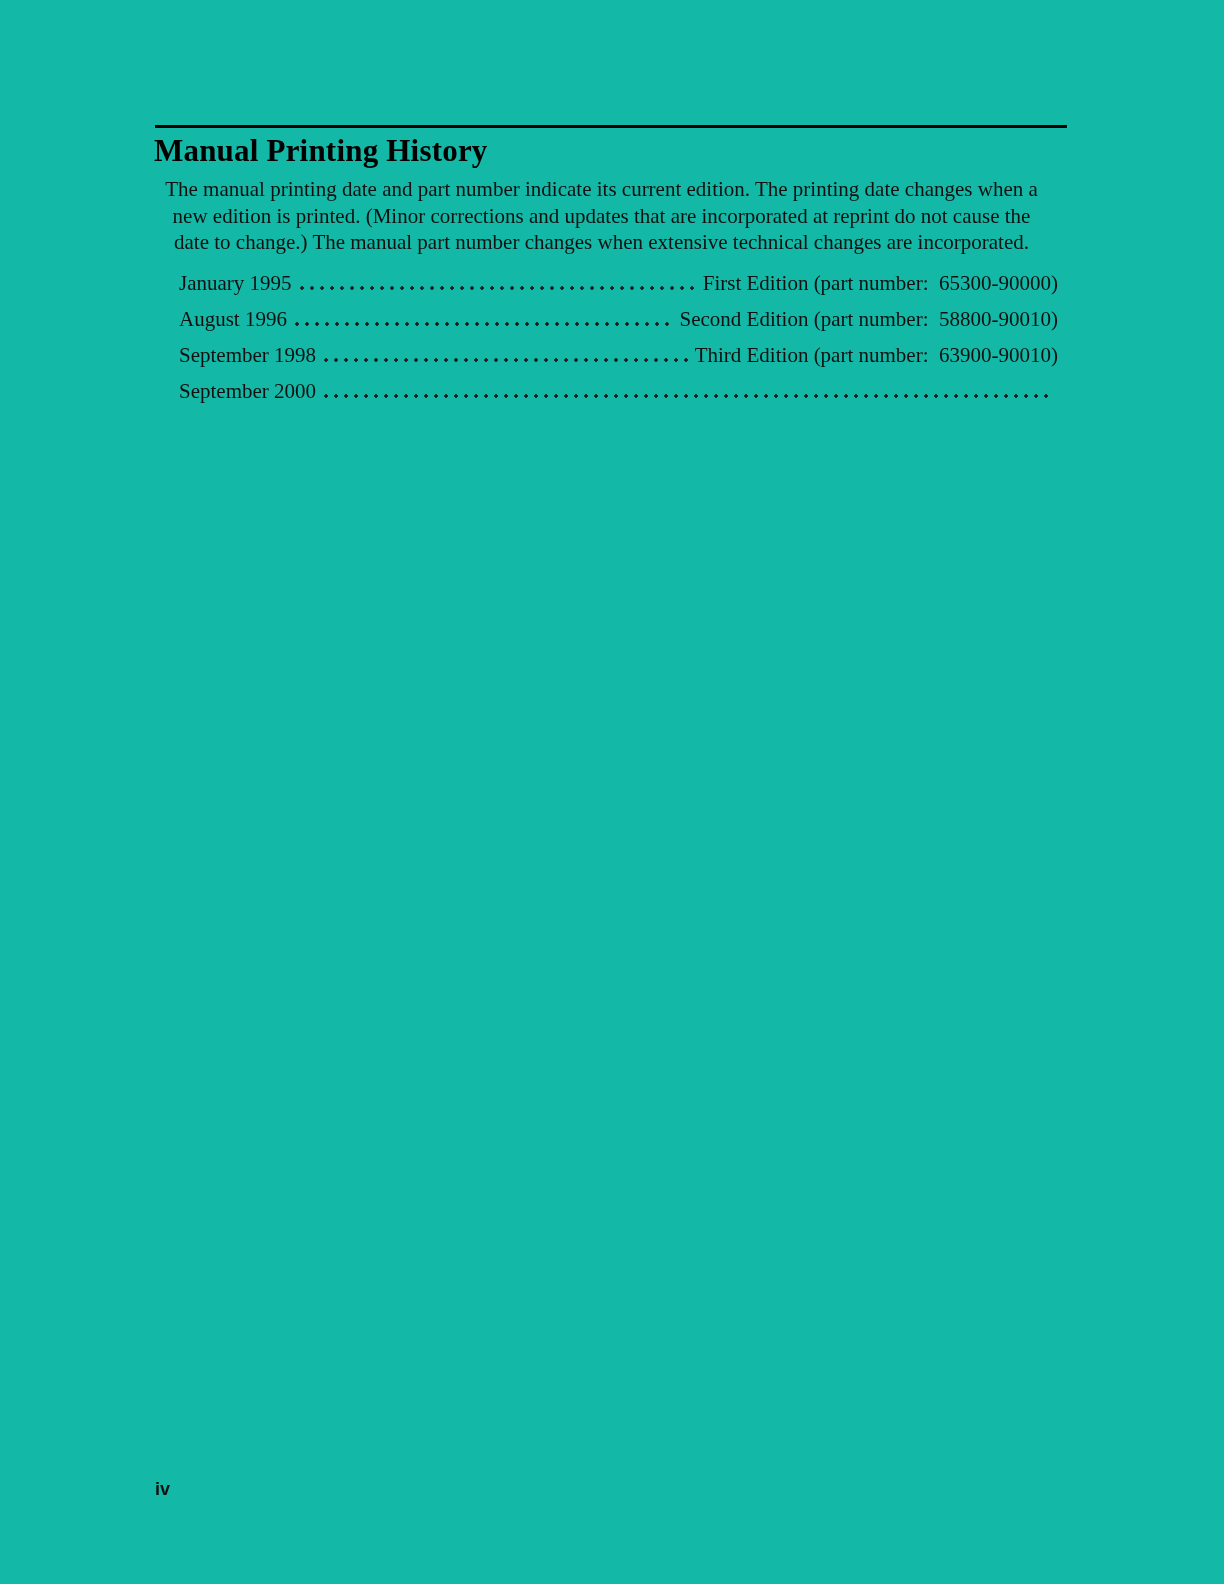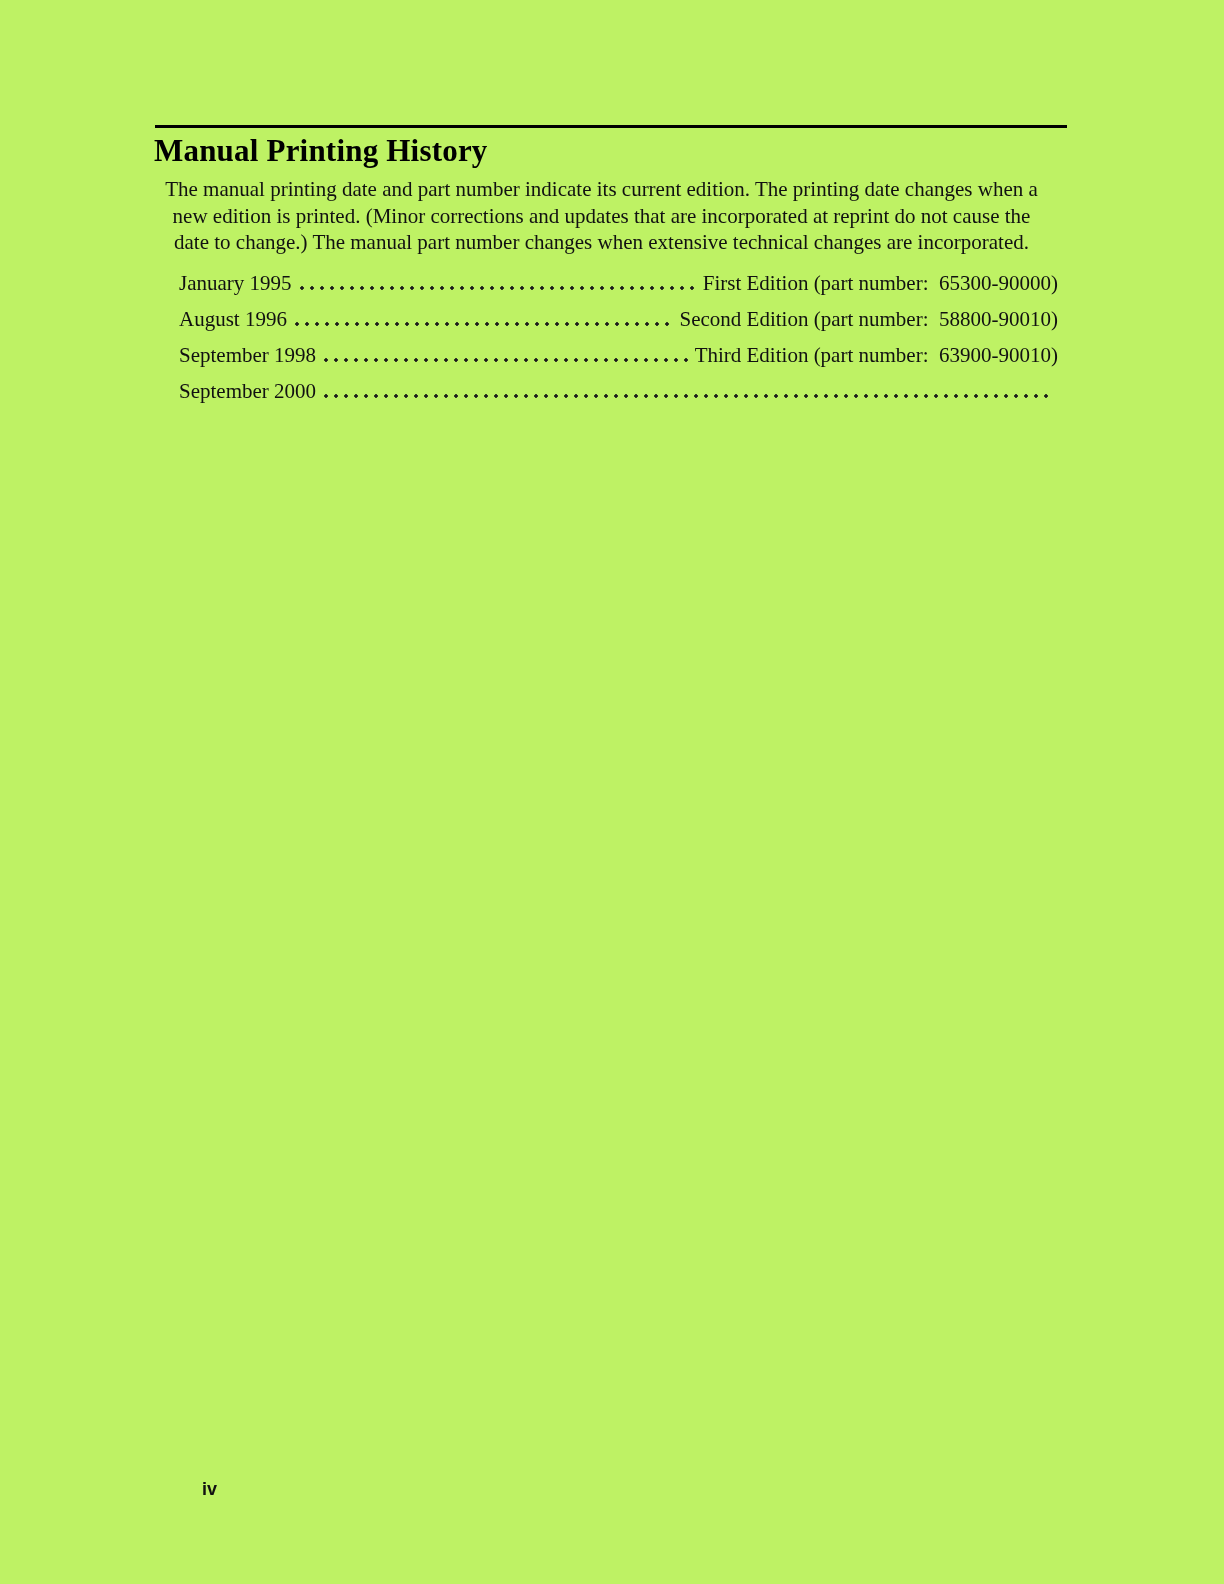--- a/index.html
+++ b/index.html
@@ -4,21 +4,21 @@
 <style>
   html, body {
     margin: 0;
     padding: 0;
     background: #ffffff;
   }
   .page {
     position: relative;
     width: 1224px;
     height: 1584px;
-    background: #bef264;
+    background: #14b8a6;
     color: #0d0d0d;
     font-family: "Liberation Serif", serif;
     overflow: hidden;
   }
   .top-rule {
     position: absolute;
     left: 155px;
     top: 125px;
     width: 912px;
     height: 3px;
@@ -79,21 +79,20 @@
     flex: 0 0 auto;
   }
   .page-number {
     position: absolute;
     left: 155px;
     top: 1479px;
     font-family: "Liberation Sans", sans-serif;
     font-weight: bold;
     font-size: 18px;
     color: #111111;
-    margin-left: 47px;
   }
 </style>
 </head>
 <body>
 
 <div class="page">
 
   <div class="top-rule"></div>
 
   <h1 class="page-title">Manual Printing History</h1>

